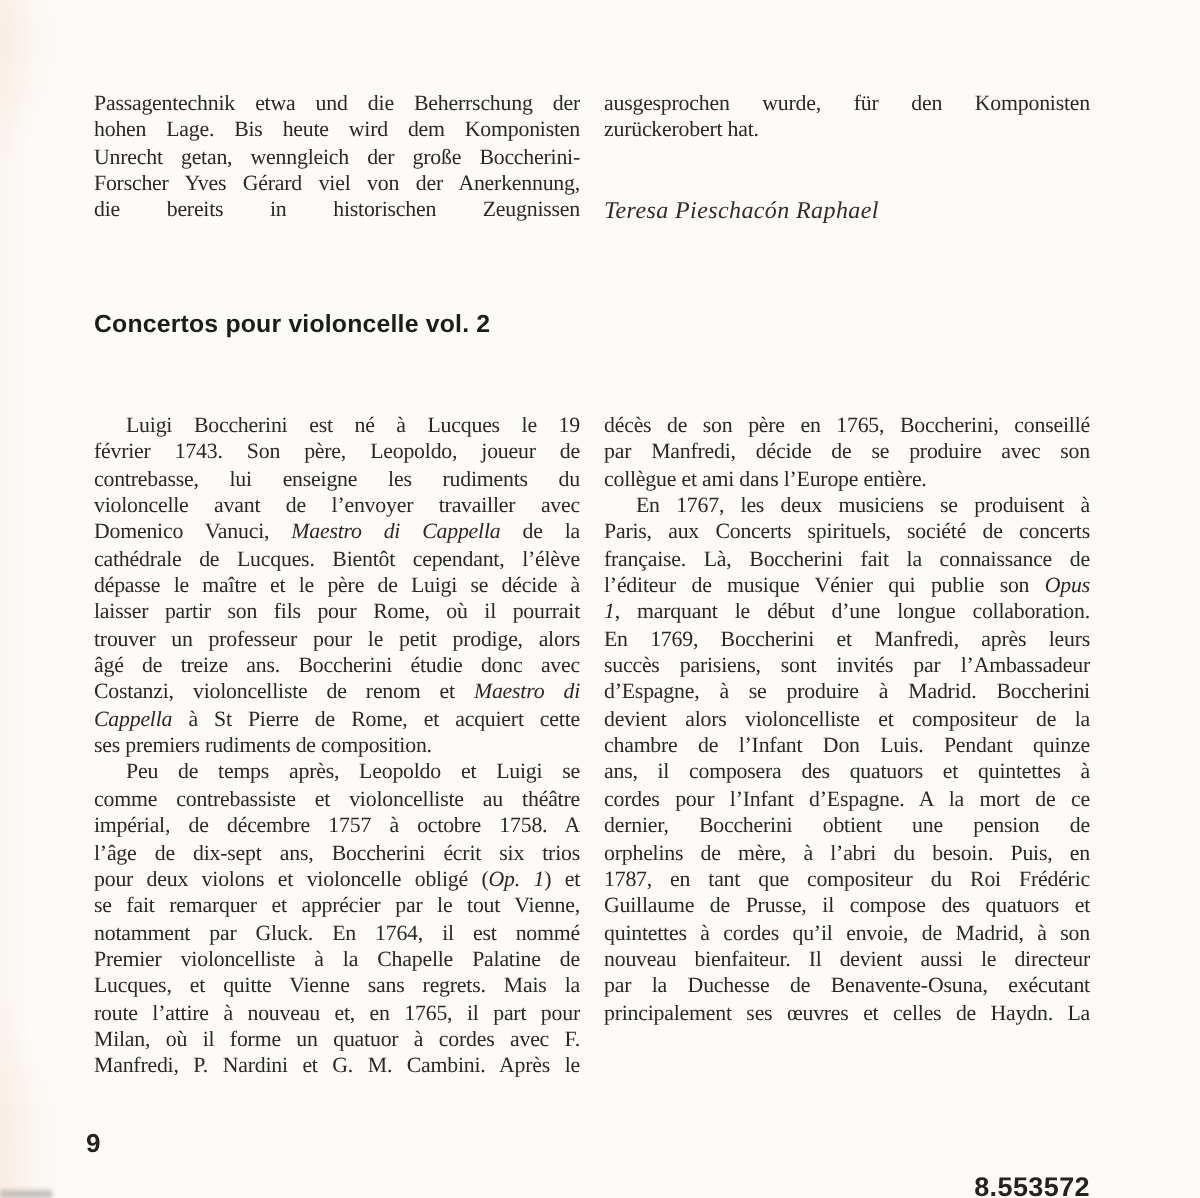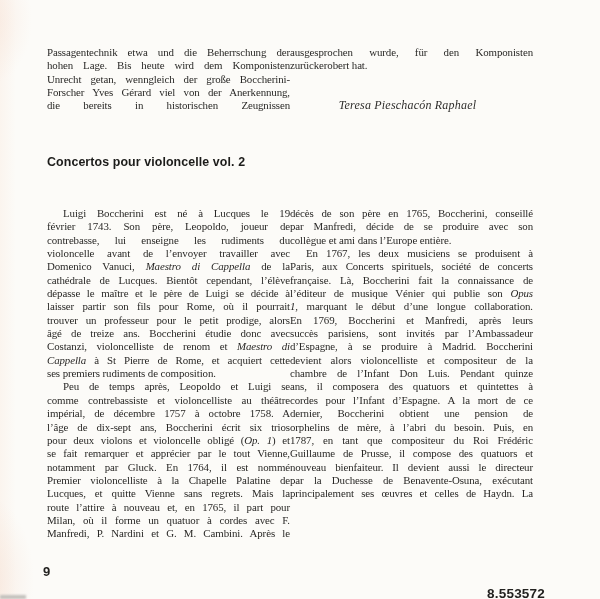--- a/index.html
+++ b/index.html
@@ -9,34 +9,34 @@
     color:#292826;
   }
   .page {
     position:relative; width:600px; height:599px; overflow:hidden;
     background:
       radial-gradient(ellipse 60px 90px at -10px 20px,  rgba(247,226,213,.55), rgba(247,226,213,0) 70%),
       radial-gradient(ellipse 70px 120px at -15px 580px, rgba(246,225,212,.65), rgba(246,225,212,0) 70%),
       linear-gradient(90deg, rgba(250,238,229,.5) 0px, rgba(250,238,229,0) 16px),
       #fcfbf8;
   }
-  .cols { position:absolute; left:47px; width:498px; display:flex; }
+  .cols { position:absolute; left:47px; width:498px; display:flex; gap:12px; }
   .col  { width:243px; }
   #top-cols  { top:46px; }
   #body-cols { top:207px; }
   .line {
     font-size:10.9px; line-height:13.35px;
     letter-spacing:-0.1px;
     text-align:justify; text-align-last:justify;
   }
   .line.end    { text-align-last:left; }
   .line.indent { text-indent:16px; }
   .signature {
     margin-top:26px; padding-right:8px;
-    text-align:center; font-style:italic;
+    text-align:left; font-style:italic;
     font-size:12px; line-height:13px; letter-spacing:0.2px; color:#2e2d2b;
   }
   .heading-block { position:absolute; left:47px; top:150px; font-family:"Liberation Sans", sans-serif; color:#1c1c1a; }
   .title    { font-size:14.6px; font-weight:bold; line-height:17px; letter-spacing:0.1px; }
   .subtitle { font-size:12.4px; font-weight:bold; line-height:14px; margin-top:5px; letter-spacing:0.1px; }
   .footer-num {
     position:absolute; font-family:"Liberation Sans", sans-serif;
     font-weight:bold; color:#232220;
   }
   #page-number    { left:43px;  top:564px; font-size:13px; }
@@ -113,20 +113,21 @@
         <div class="line"><span>succès parisiens, sont invités par l’Ambassadeur</span></div>
         <div class="line"><span>d’Espagne, à se produire à Madrid. Boccherini</span></div>
         <div class="line"><span>devient alors violoncelliste et compositeur de la</span></div>
         <div class="line"><span>chambre de l’Infant Don Luis. Pendant quinze</span></div>
         <div class="line"><span>ans, il composera des quatuors et quintettes à</span></div>
         <div class="line"><span>cordes pour l’Infant d’Espagne. A la mort de ce</span></div>
         <div class="line"><span>dernier, Boccherini obtient une pension de</span></div>
         <div class="line"><span>orphelins de mère, à l’abri du besoin. Puis, en</span></div>
         <div class="line"><span>1787, en tant que compositeur du Roi Frédéric</span></div>
         <div class="line"><span>Guillaume de Prusse, il compose des quatuors et</span></div>
+        <div class="line"><span>quintettes à cordes qu’il envoie, de Madrid, à son</span></div>
         <div class="line"><span>nouveau bienfaiteur. Il devient aussi le directeur</span></div>
         <div class="line"><span>par la Duchesse de Benavente-Osuna, exécutant</span></div>
         <div class="line"><span>principalement ses œuvres et celles de Haydn. La</span></div>
       </div>
   </div>
 
   <div class="footer-num" id="page-number">9</div>
   <div class="footer-num" id="catalog-number">8.553572</div>
 
   <div class="corner-smudge"></div>

